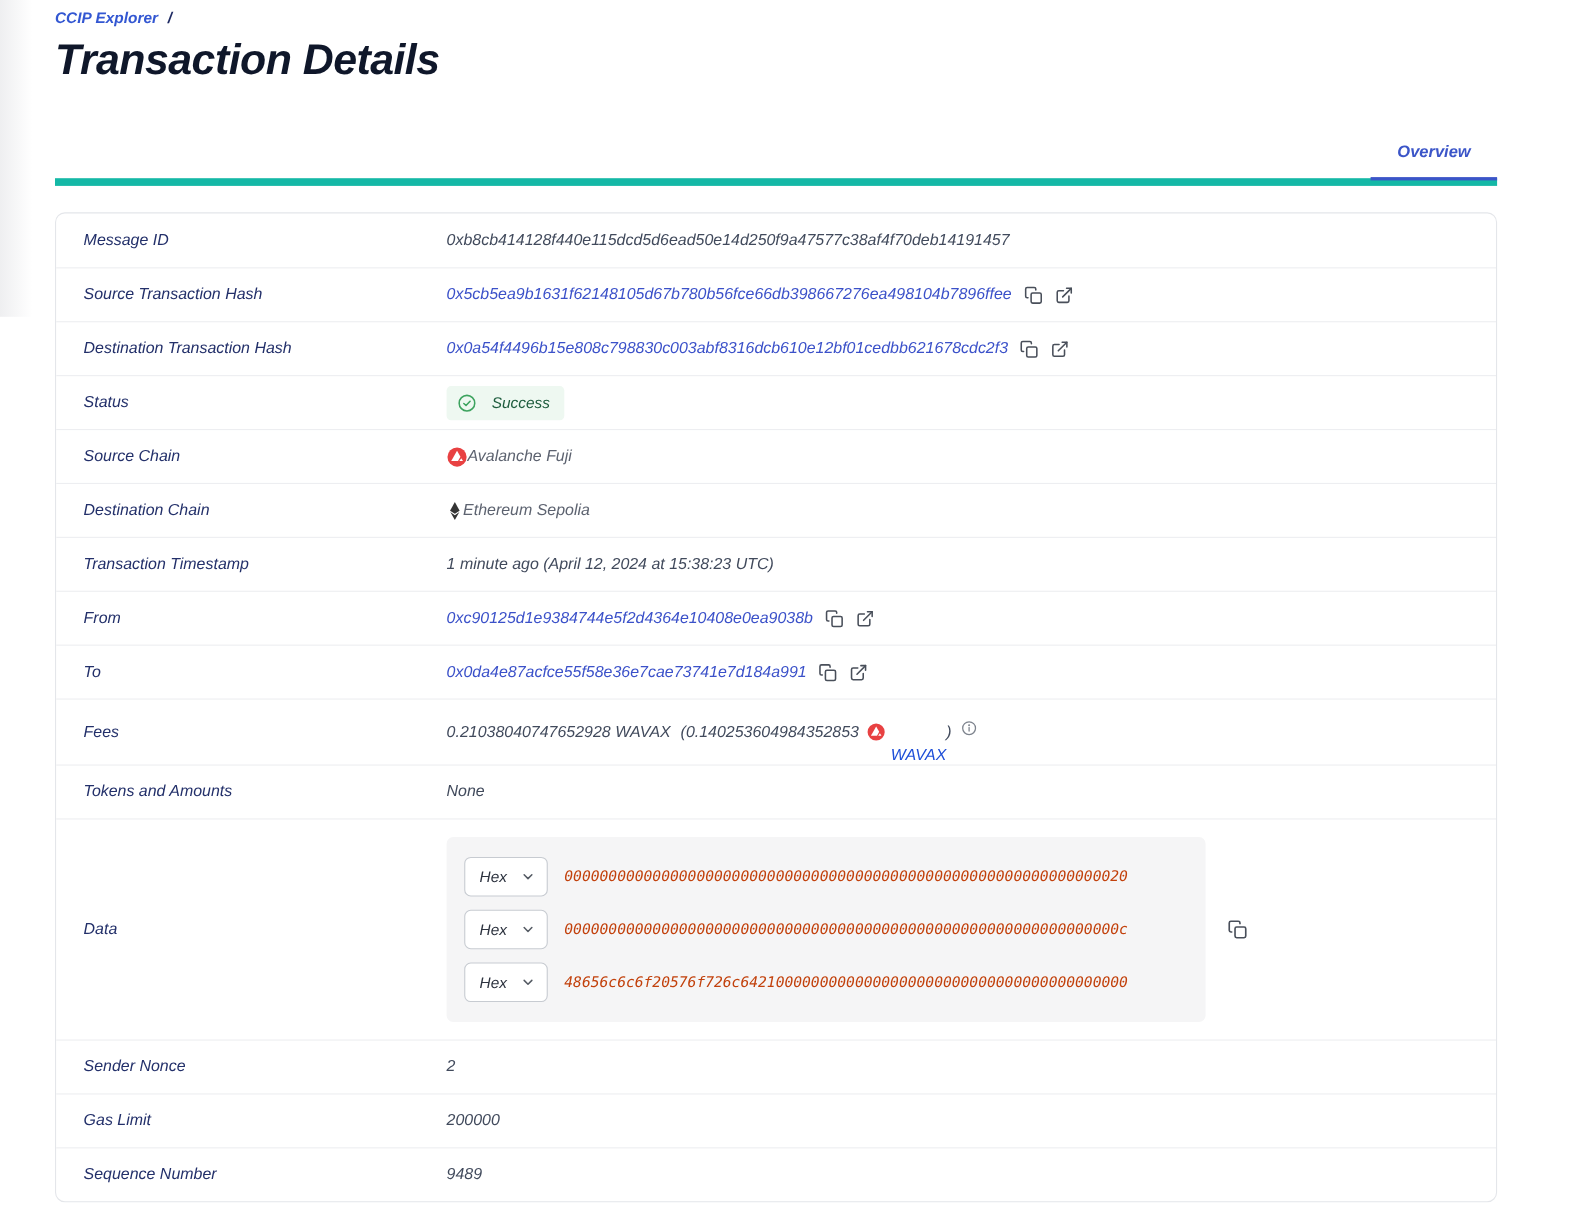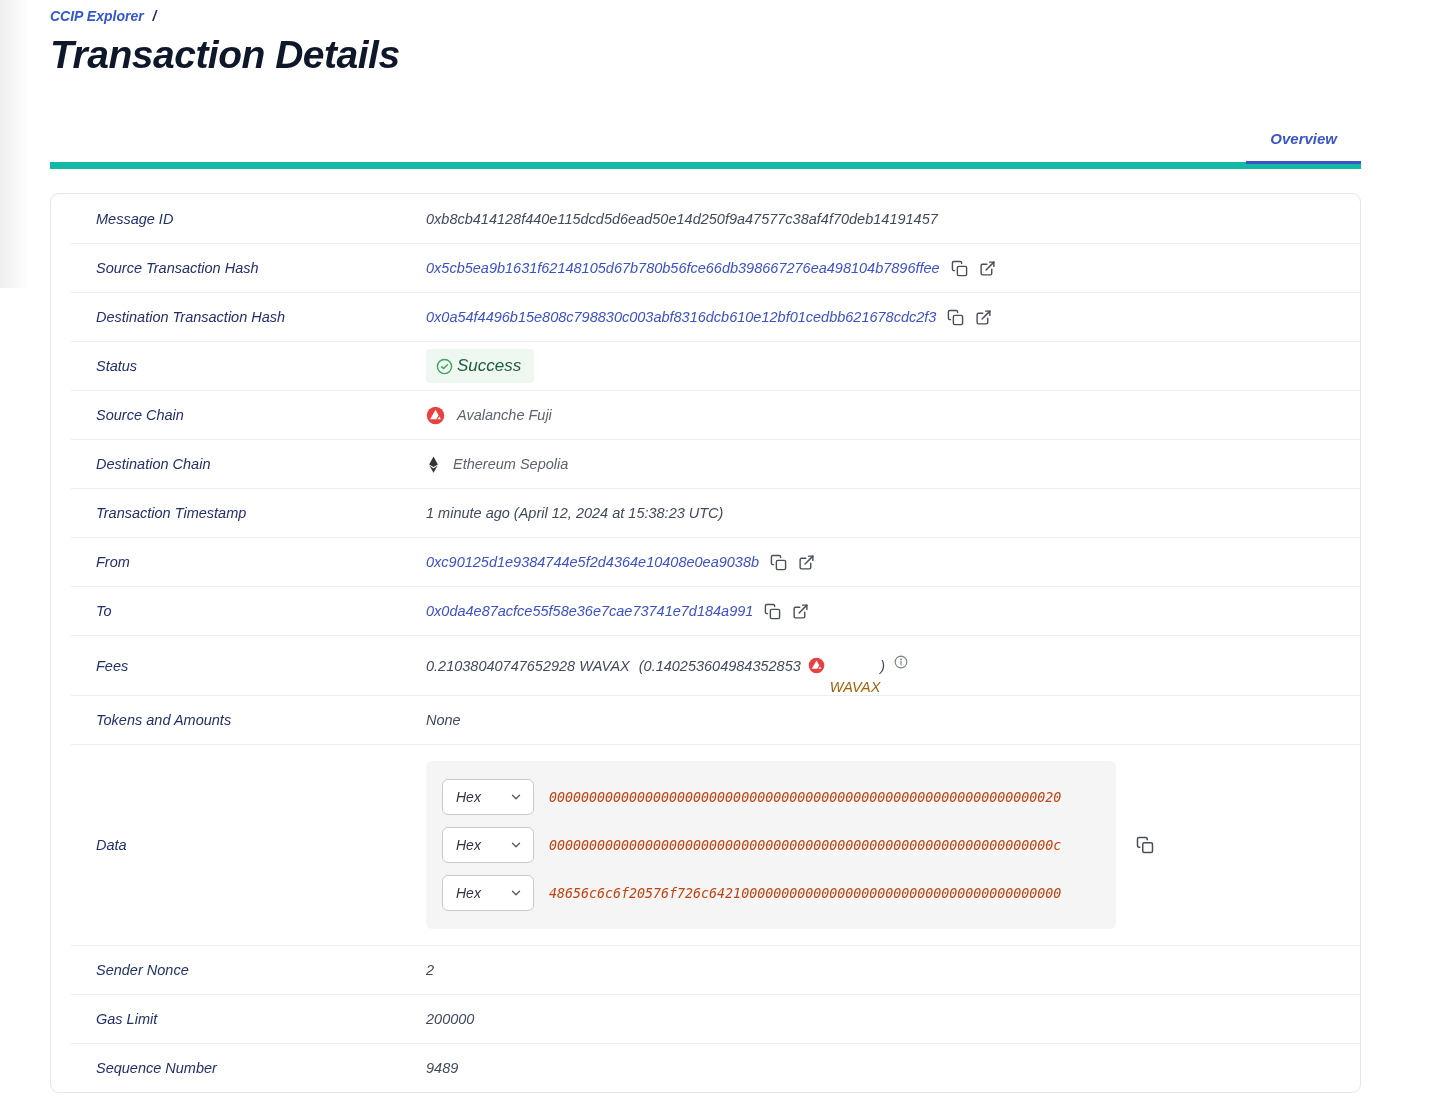--- a/index.html
+++ b/index.html
@@ -28,70 +28,70 @@
   
   .tabs { margin-top:40px; border-bottom:7px solid #14b8a6; display:flex;justify-content:flex-end; }
   .tab {
     padding:13px 24px 14px; font-size:15px; font-weight:700; color:#3b55c8;
     border-bottom:3px solid #3b55c8; margin-bottom:-2px; cursor:pointer;
   }
 
   
   .card {
     margin-top:24px; border:1px solid #e4e6ea; border-radius:9px;
-    background:#fff; overflow:hidden;padding-left:20px;
+    background:#fff; overflow:hidden;
   }
   .row { display:flex; align-items:center; min-height:49px; }
   .row + .row { border-top:1px solid #edeef1; }
   .row-label {
     flex:0 0 355px; padding-left:25px; font-size:14.5px; font-weight:500;
     color:#23306a;
   }
   .row-value {
     display:flex; align-items:center; font-size:14.5px; color:#414a5c;
     flex:1 1 auto; padding-right:20px;
   }
   a.hash-link { color:#3b51c9; text-decoration:none; cursor:pointer; }
   .icon-btn {
     display:inline-flex; align-items:center; color:#494f5a; margin-left:11px;
     cursor:pointer;
   }
   .icon-btn svg { display:block; }
 
   
   .badge {
-    display:inline-flex; align-items:center; gap:4px;
+    display:inline-flex; align-items:center; gap:14px;
     background:#eef8f1; border-radius:4px; padding:7px 13px 7px 10px;
-    color:#1d5c3d; font-size:17px; font-weight:500;
+    color:#1d5c3d; font-size:14px; font-weight:500;
   }
   .badge .check { color:#3da35f; display:inline-flex; }
 
   
-  .chain { display:inline-flex; align-items:center; gap:12px; color:#5d6370; }
+  .chain { display:inline-flex; align-items:center; gap:0; color:#5d6370; }
   .chain svg { display:block; }
 
   
   .fees-wrap { display:inline-flex; align-items:center; flex-wrap:nowrap; }
   .fees-amount { color:#414a5c; }
   .fees-paren { margin-left:9px; color:#414a5c; }
   .fees-avax { display:inline-flex; margin-left:7px; }
-  .fees-token { margin-left:5px; color:#a16207; text-decoration:none; cursor:pointer;margin-top:43px; }
+  .fees-token { margin-left:5px; color:#1d4ed8; text-decoration:none; cursor:pointer;margin-top:43px; }
   .fees-close { color:#414a5c; }
   .info-ic { margin-left:9px; color:#7d838d; display:inline-flex; position:relative; top:-4px; cursor:pointer; }
 
   
   .row-data { align-items:center; }
   .data-box {
     background:#f5f5f6; border-radius:6px; width:690px;
     margin:16px 0; padding:18px 16px; display:flex; flex-direction:column; gap:12px;
   }
   .hex-line { display:flex; align-items:center; gap:15px; }
   .hex-select {
     background:#fff; border:1px solid #c7cbd1; border-radius:6px;
-    width:92px; height:36px; padding:0 10px 0 13px; display:flex;
+    width:76px; height:36px; padding:0 10px 0 13px; display:flex;
     align-items:center; justify-content:space-between; cursor:pointer;
     font-size:14px; color:#2e3440; flex:0 0 auto;
   }
   .hex-select .chev { color:#555b64; display:inline-flex; }
   code.hex-text {
     font-family:"DejaVu Sans Mono", monospace; font-size:13.3px; color:#c2410c;
     white-space:nowrap;
   }
   .data-copy { margin-left:20px; }
 </style>

